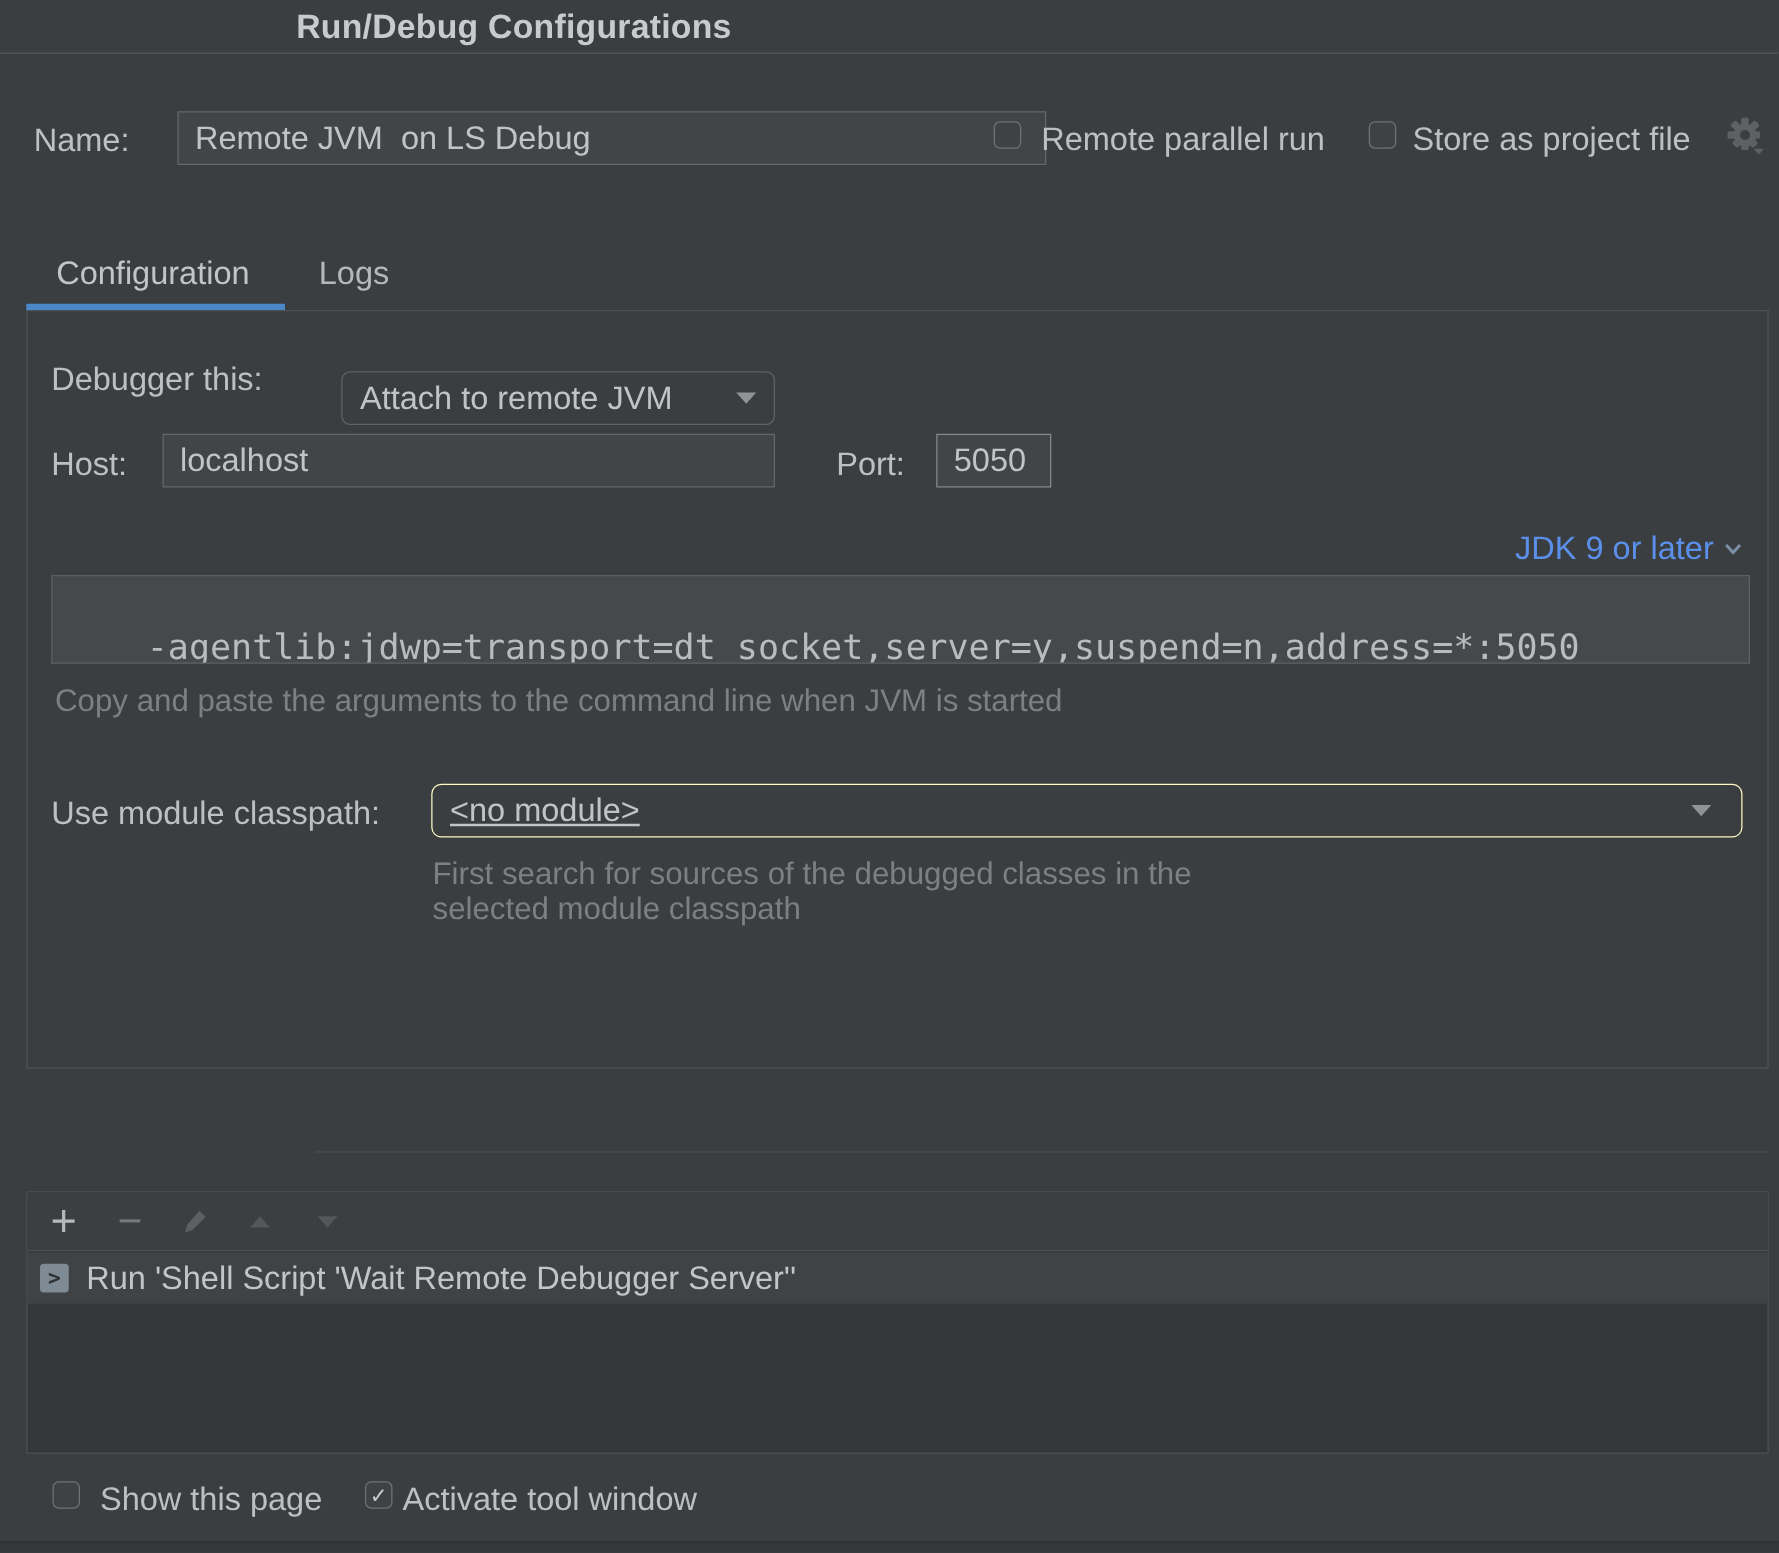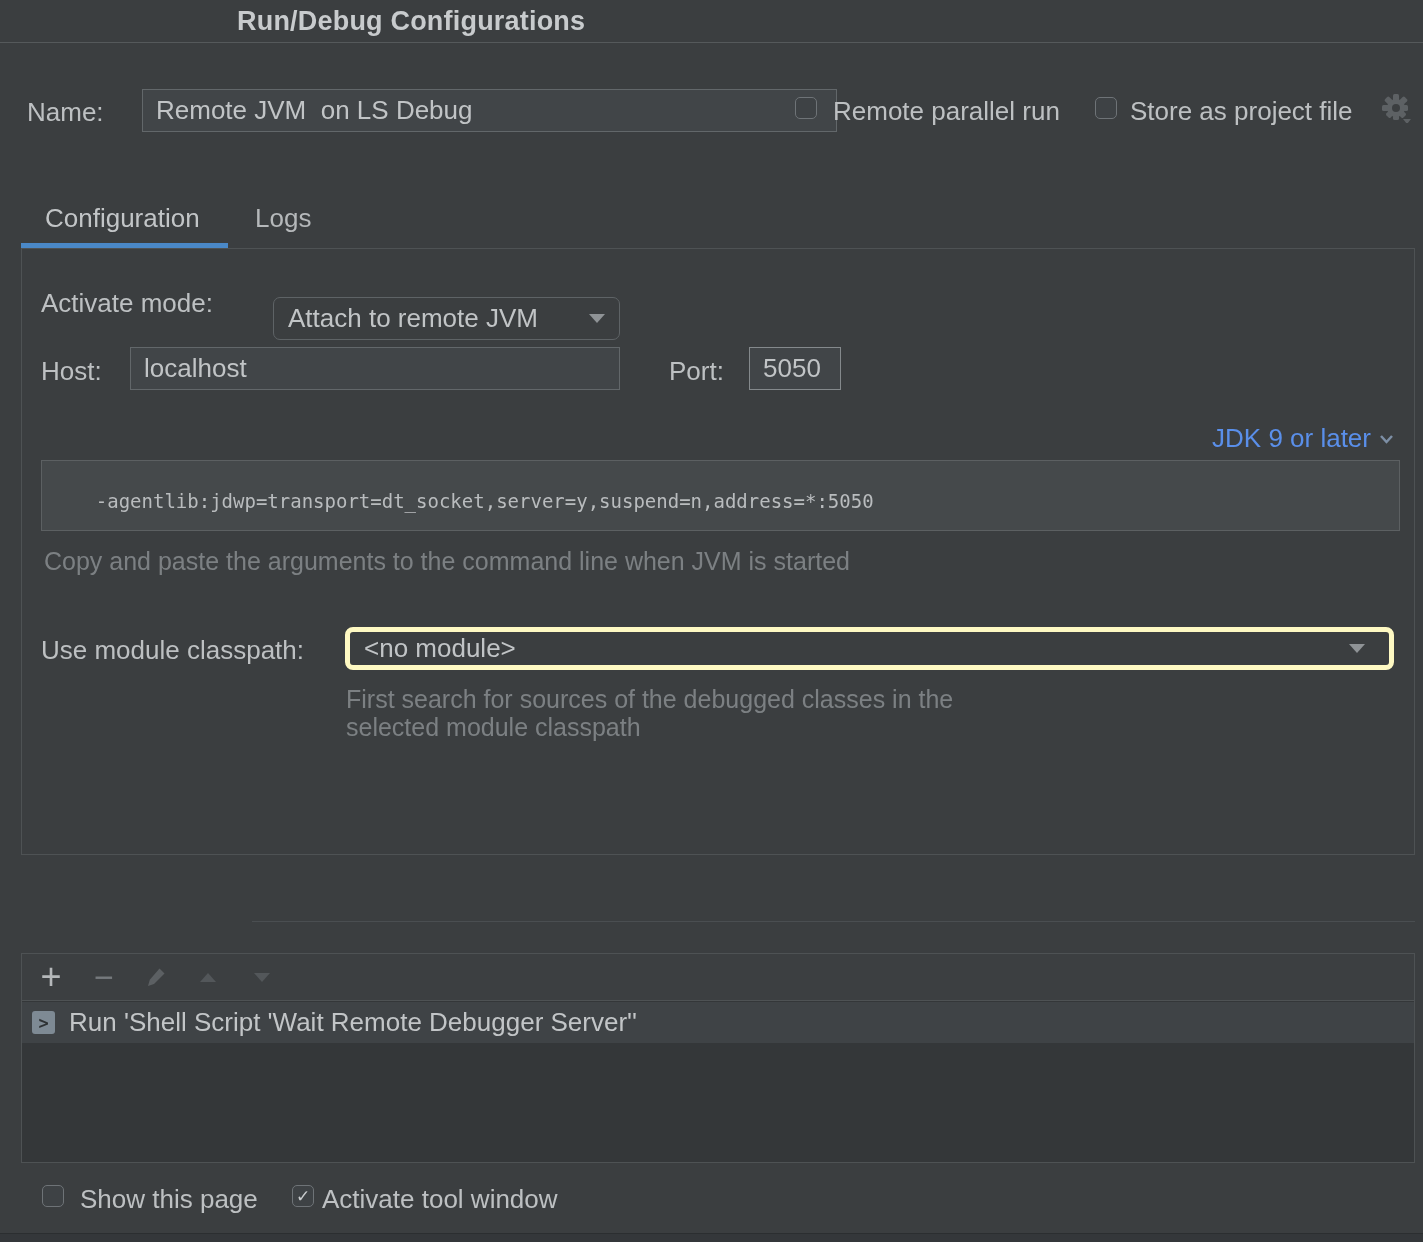--- a/index.html
+++ b/index.html
@@ -71,30 +71,30 @@
   .port-label { position:absolute; left:647px; top:107px; }
   .port-field { left:727px; top:98px; width:92px; height:43px; border-color:#84898C; }
   .args-label { position:absolute; left:19px; top:174px; }
   .jdk-link {
     position:absolute; right:20px; top:174px; display:flex; align-items:center; gap:8px;
     font-size:26px; color:#5A8FEA; cursor:pointer;
   }
   .args-area {
     position:absolute; left:19px; top:211px; width:1359px; height:71px;
     background:#45494B; border:1px solid #5C6062; padding:7px 8px;
-    font-family:"DejaVu Sans Mono", monospace; font-size:19px; color:#B9BCBE;
+    font-family:"DejaVu Sans Mono", monospace; font-size:28px; color:#B9BCBE;
     white-space:pre; overflow:hidden;
   }
   .args-hint { position:absolute; left:22px; top:298px; }
   .module-label { position:absolute; left:19px; top:386px; }
   .module-combo {
     position:absolute; left:323px; top:378px; width:1049px; height:43px;
-    border:5px solid #fef9c3; border-radius:8px;
+    border:1px solid #fef9c3; border-radius:8px;
     display:flex; align-items:center; padding:0 14px;
-    font-size:26px; color:#C1C4C6;
+    font-size:26px; color:#C1C4C6;text-decoration:underline;
   }
   .module-combo .tri-down { margin-left:auto; margin-right:10px; border-top-color:#8F9396; }
   .module-hint { position:absolute; left:324px; top:436px; width:670px; line-height:28px; }
   
   .bl-header { position:absolute; left:30px; top:957px; height:28px; display:flex; align-items:flex-end;margin-top:16px; }
   .bl-tri { width:0; height:0; border-left:9px solid transparent; border-right:9px solid transparent;
     border-top:10px solid #ACAFB1; margin-right:16px; }
   .bl-title { font-size:26px; color:#C0C3C5; }
   .bl-line { position:absolute; left:252px; top:921px; width:1163px; height:1px; background:#4A4E51; }
   .bl-panel {
@@ -161,21 +161,21 @@
     <path d="M22 26 L30 26 L26 31 Z" fill="#5D6164"></path>
   </svg>
 </div>
 
 <div class="tab tab-configuration">Configuration</div>
 <div class="tab tab-logs">Logs</div>
 <div class="tab-underline" style="background: rgb(74, 136, 199);"></div>
 
 <div class="panel">
 
-  <div class="label dbg-label">Activate mode:</div>
+  <div class="label dbg-label">Debugger this:</div>
   <div class="dbg-dropdown">
     <span>Attach to remote JVM</span>
     <span class="tri-down"></span>
   </div>
 
   <div class="label host-label">Host:</div>
   <div class="textfield host-field">
     <span>localhost</span>
   </div>
 

